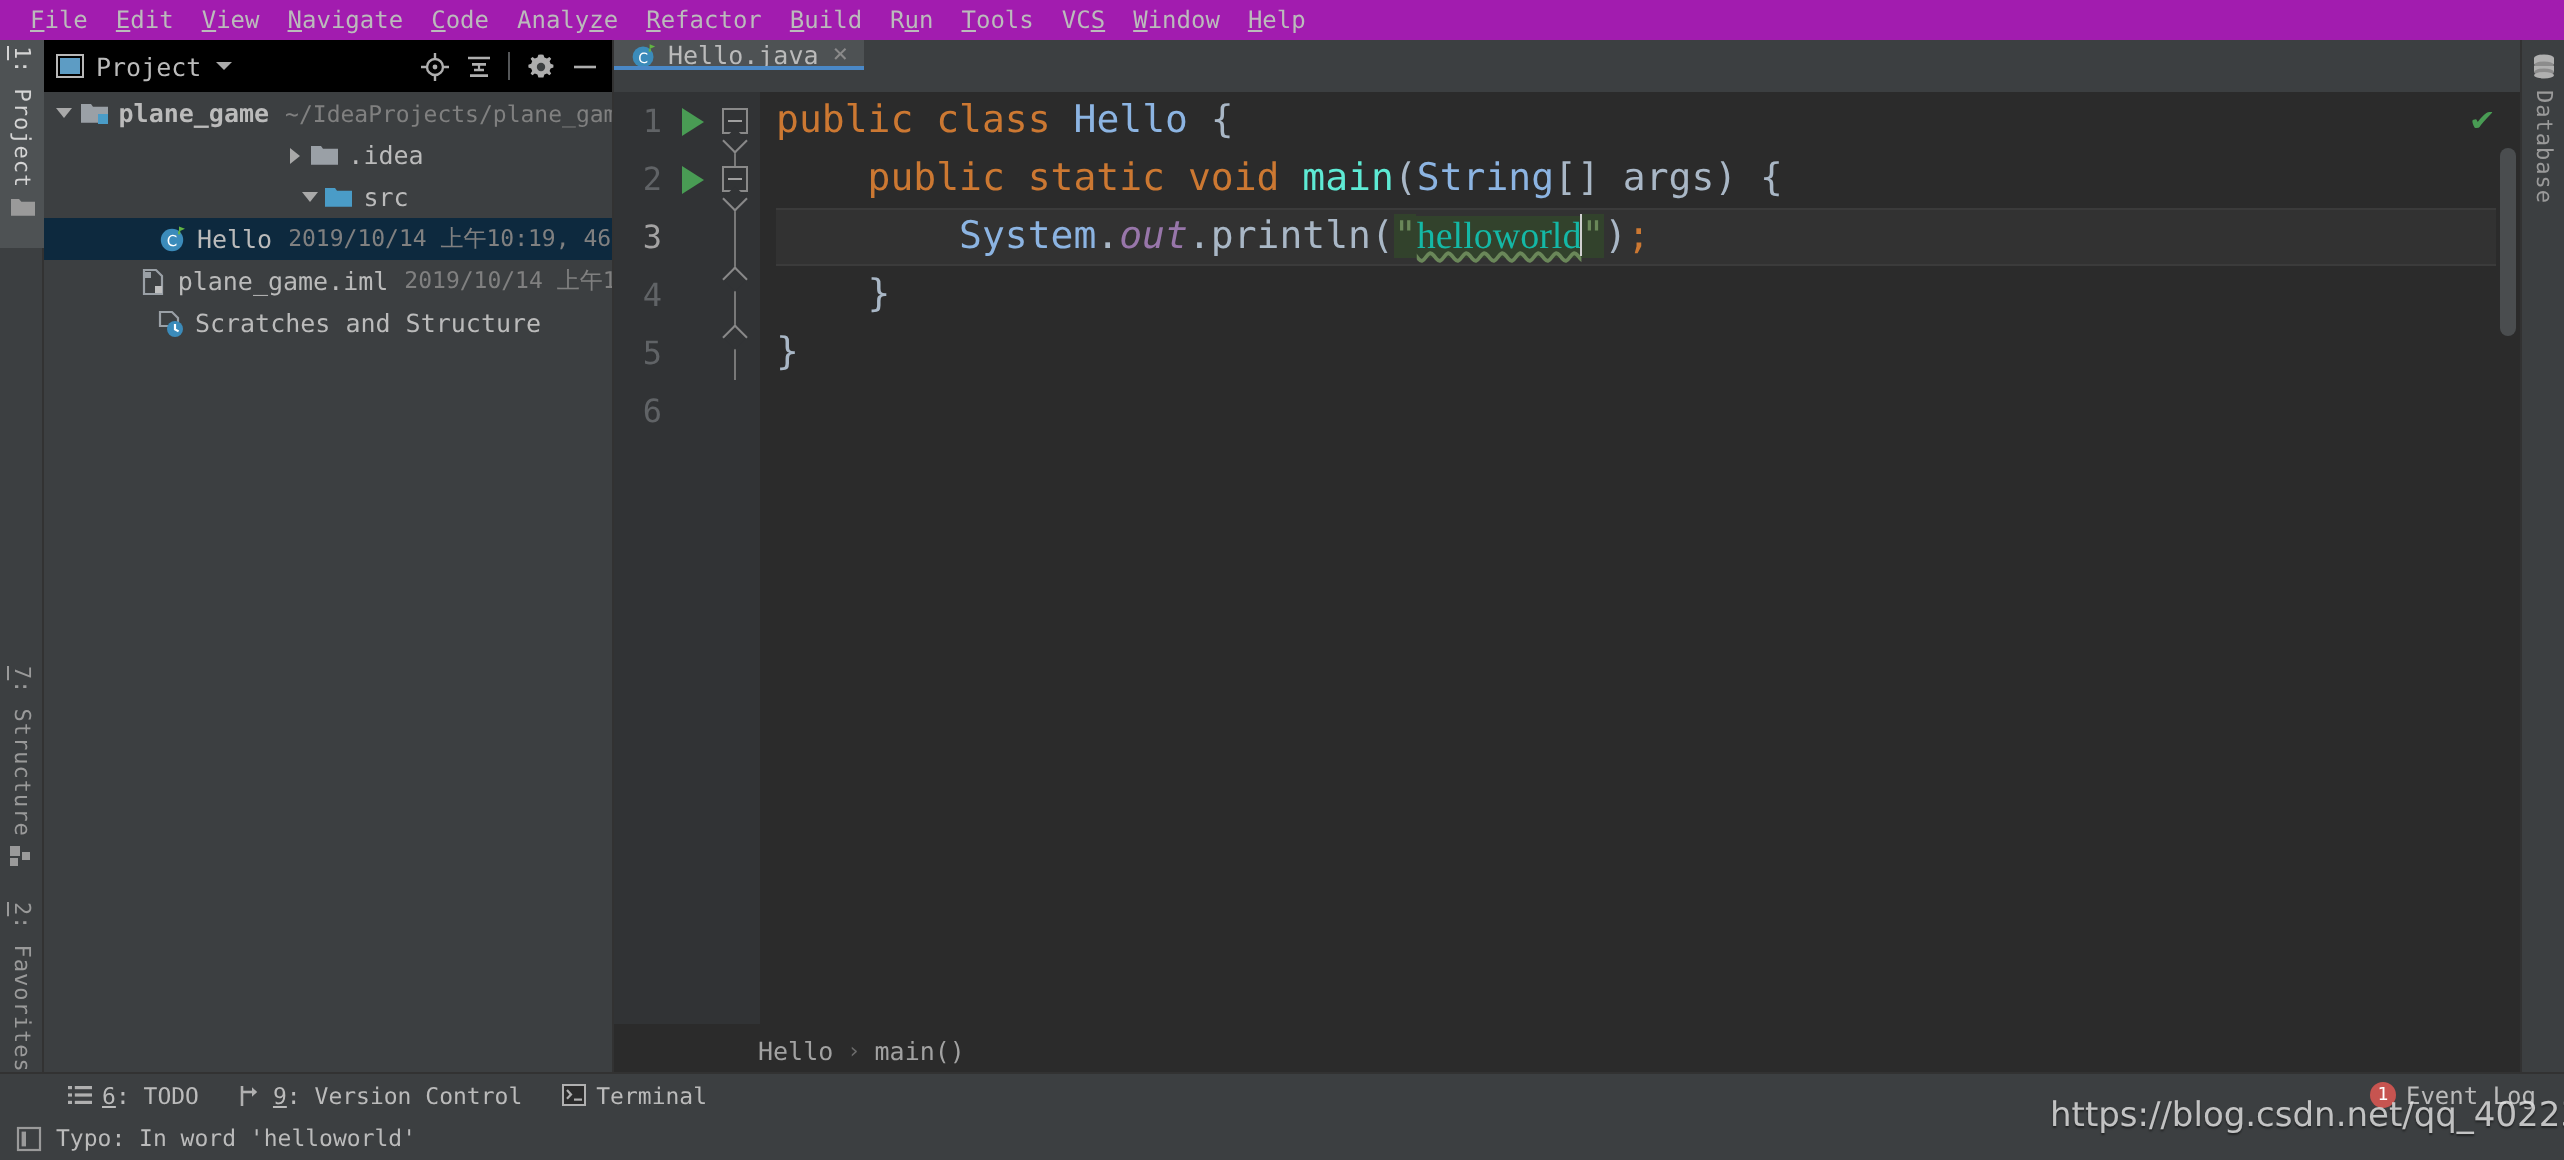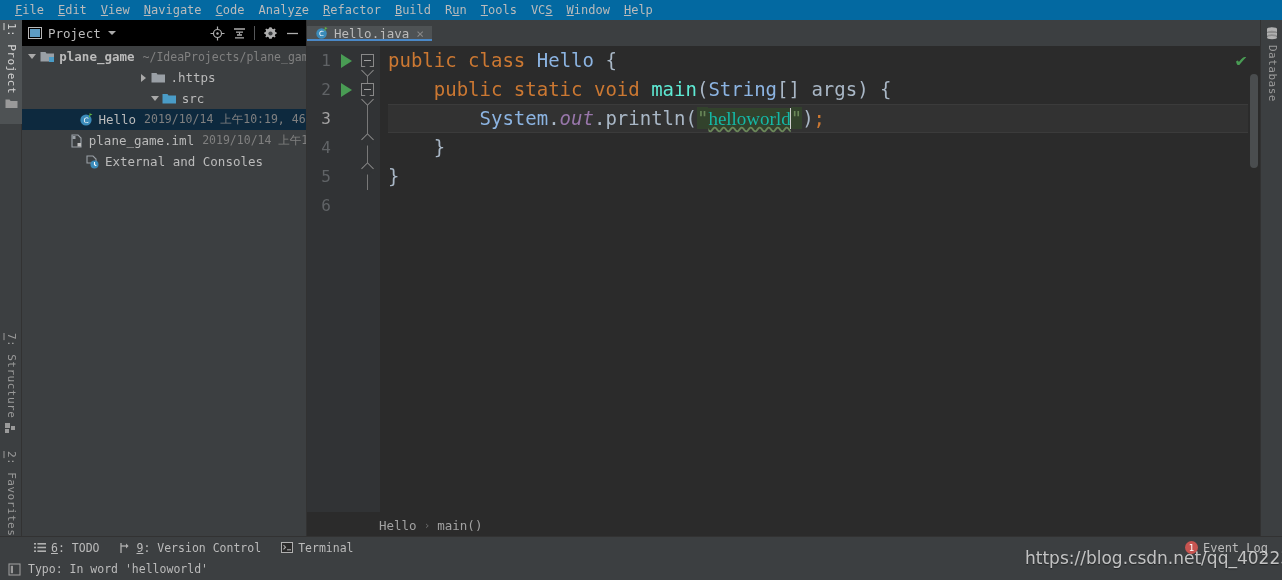--- a/index.html
+++ b/index.html
@@ -7,21 +7,21 @@
     width: 1282px; height: 580px;
     background: #3c3f41;
     font-family: "DejaVu Sans Mono", monospace;
     overflow: hidden;
   }
   #app { position: relative; width: 1282px; height: 580px; background: #3c3f41; }
 
   
   .menubar {
     position: absolute; left: 0; top: 0; width: 1282px; height: 20px;
-    background: #0369a1; display: flex; align-items: center;
+    background: #a21caf; display: flex; align-items: center;
     padding-left: 8px; gap: 0;
   }
   .menu-item {
     color: #bbbbbb; font-size: 12px; padding: 1px 7px;
     font-family: "DejaVu Sans Mono", monospace; white-space: nowrap;
     line-height: 16px;
   }
   .menu-item u { text-decoration: underline; }
 
   
@@ -101,21 +101,21 @@
     position: absolute; left: 306px; top: 20px; width: 1px; height: 518px;
     background: #323232;
   }
 
   
   .editor-area {
     position: absolute; left: 307px; top: 20px; width: 953px; height: 518px;
     background: #2b2b2b;
   }
   .tabs {
-    height: 26px; background: #3c3f41; display: flex; align-items: center;
+    height: 26px; background: #3c3f41; display: flex; align-items: flex-start;
   }
   .tab {
     display: flex; align-items: center; padding: 0 6px 0 8px;
     background: #4e5254; position: relative; gap: 5px;
   }
   .tab-underline {
     position: absolute; left: 0; bottom: 0; width: 100%; height: 2px; background: #4a88c7;
   }
   .tab-label { color: #bbbbbb; font-size: 12.5px; }
   .tab-close { color: #8a8a8a; font-size: 13px; line-height: 1; padding: 0 2px; }
@@ -386,21 +386,21 @@
 
       <div class="tree-row" style="padding-left:24px;">
         <span class="tw">
             <span class="arrow-r"></span>
           </span>
         <span class="node-icon">
           <svg width="15" height="13" viewBox="0 0 15 13">
               <path d="M0.5 2h5l1 1.4h7.5v8H0.5z" fill="#9aa0a6"></path>
             </svg>
         </span>
-        <span class="node-label">.https</span>
+        <span class="node-label">.idea</span>
       </div>
 
       <div class="tree-row" style="padding-left:24px;">
         <span class="tw">
             <span class="arrow-d"></span>
           </span>
         <span class="node-icon">
           <svg width="15" height="13" viewBox="0 0 15 13">
               <path d="M0.5 2h5l1 1.4h7.5v8H0.5z" fill="#4a9cc7"></path>
             </svg>
@@ -438,21 +438,21 @@
 
       <div class="tree-row" style="padding-left:6px;">
         <span class="tw"></span>
         <span class="node-icon">
           <svg width="15" height="14" viewBox="0 0 15 14">
               <path d="M2 1h6l3 3v4H2z" fill="none" stroke="#9aa0a6" stroke-width="1.1"></path>
               <circle cx="9.5" cy="9.5" r="4" fill="#3b8bba"></circle>
               <path d="M9.5 7v2.7l1.8 1" stroke="#ffffff" stroke-width="1.1" fill="none"></path>
             </svg>
         </span>
-        <span class="node-label">External and Consoles</span>
+        <span class="node-label">Scratches and Structure</span>
       </div>
     </div>
   </div>
 
   <div class="hscroll-track">
     <div class="hscroll-thumb"></div>
   </div>
 
   <div class="vsplit"></div>
 

